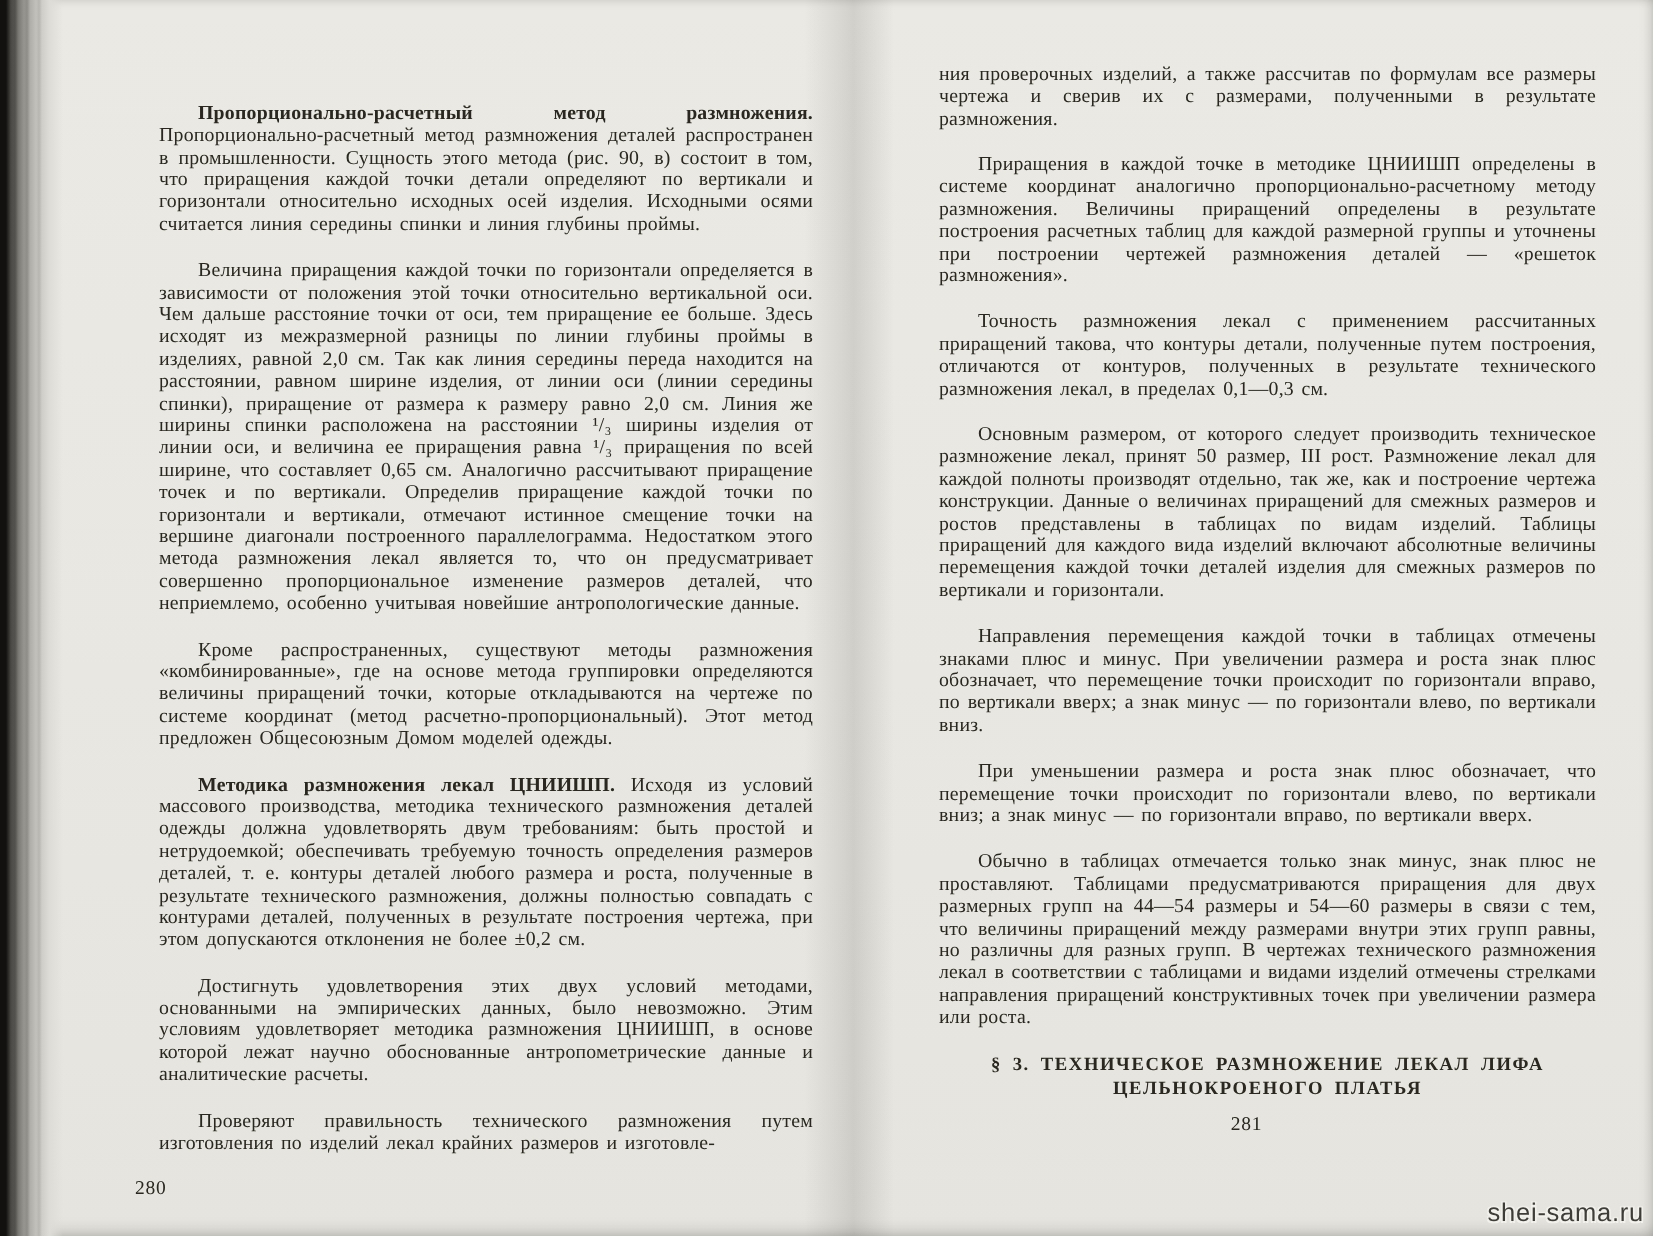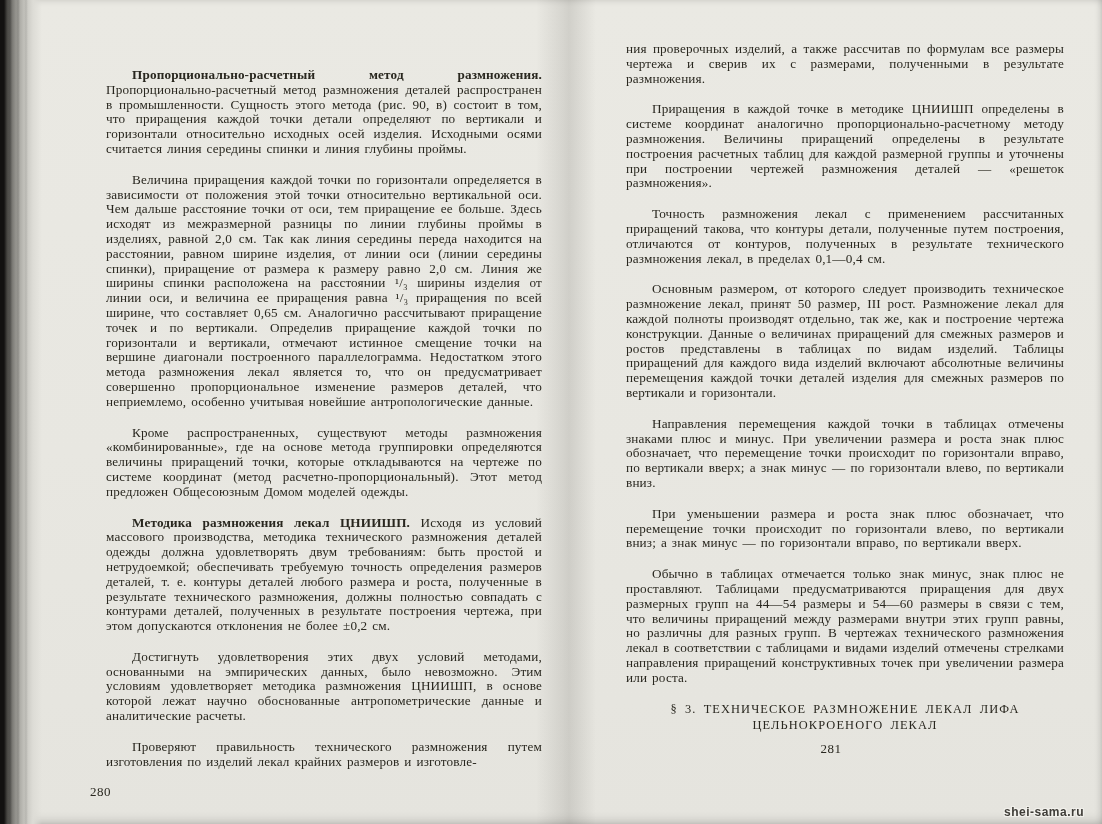--- a/index.html
+++ b/index.html
@@ -52,34 +52,34 @@
     word-spacing:1.5px;
   }
   .page-left{left:90px;top:52px;width:468px;}
   .page-right{left:610px;top:26px;width:470px;}
   p.para{margin:16px;text-indent:26px;}
   p.para.noindent{text-indent:0;}
   b.lead{font-weight:bold;}
   .section-heading{
     margin:13px 0 9px 0;
     text-align:center;
-    font-weight:normal;
+    font-weight:bold;
     font-size:12.4px;
     line-height:16px;
     letter-spacing:1.1px;
     word-spacing:3px;
     text-indent:0;
   }
   .pagenum{font-size:13px;letter-spacing:.5px;}
   .pagenum-left{margin-top:4px;text-align:left;}
   .pagenum-right{margin-top:9px;text-align:center;padding-right:28px;}
   .watermark{
-    position:absolute;right:18px;bottom:5px;
+    position:absolute;right:6px;bottom:5px;
     font-family:"Liberation Sans","DejaVu Sans",sans-serif;
-    font-weight:bold;font-size:12px;letter-spacing:.5px;
+    font-weight:normal;font-size:17px;letter-spacing:.5px;
     color:#3f3d38;
     text-shadow:-1px -1px 0 #f2f1ec,1px -1px 0 #f2f1ec,-1px 1px 0 #f2f1ec,1px 1px 0 #f2f1ec,0 0 2px #f2f1ec;
   }
 </style>
 </head>
 <body>
 
 <div class="book">
   <div class="binding"></div>
   <div class="binding-streaks"></div>
@@ -91,26 +91,26 @@
     <p class="para"><span>Кроме распространенных, существуют методы размножения «комбинированные», где на основе метода группировки определяются величины приращений точки, которые откладываются на чертеже по системе координат (метод расчетно-пропорциональный). Этот метод предложен Общесоюзным Домом моделей одежды.</span></p>
     <p class="para"><b class="lead">Методика размножения лекал ЦНИИШП.</b> <span>Исходя из условий массового производства, методика технического размножения деталей одежды должна удовлетворять двум требованиям: быть простой и нетрудоемкой; обеспечивать требуемую точность определения размеров деталей, т. е. контуры деталей любого размера и роста, полученные в результате технического размножения, должны полностью совпадать с контурами деталей, полученных в результате построения чертежа, при этом допускаются отклонения не более ±0,2 см.</span></p>
     <p class="para"><span>Достигнуть удовлетворения этих двух условий методами, основанными на эмпирических данных, было невозможно. Этим условиям удовлетворяет методика размножения ЦНИИШП, в основе которой лежат научно обоснованные антропометрические данные и аналитические расчеты.</span></p>
     <p class="para"><span>Проверяют правильность технического размножения путем изготовления по изделий лекал крайних размеров и изготовле-</span></p>
     <div class="pagenum pagenum-left">280</div>
   </div>
 
   <div class="page page-right">
     <p class="para noindent"><span>ния проверочных изделий, а также рассчитав по формулам все размеры чертежа и сверив их с размерами, полученными в результате размножения.</span></p>
     <p class="para"><span>Приращения в каждой точке в методике ЦНИИШП определены в системе координат аналогично пропорционально-расчетному методу размножения. Величины приращений определены в результате построения расчетных таблиц для каждой размерной группы и уточнены при построении чертежей размножения деталей — «решеток размножения».</span></p>
-    <p class="para"><span>Точность размножения лекал с применением рассчитанных приращений такова, что контуры детали, полученные путем построения, отличаются от контуров, полученных в результате технического размножения лекал, в пределах 0,1—0,4 см.</span></p>
+    <p class="para"><span>Точность размножения лекал с применением рассчитанных приращений такова, что контуры детали, полученные путем построения, отличаются от контуров, полученных в результате технического размножения лекал, в пределах 0,1—0,3 см.</span></p>
     <p class="para"><span>Основным размером, от которого следует производить техническое размножение лекал, принят 50 размер, III рост. Размножение лекал для каждой полноты производят отдельно, так же, как и построение чертежа конструкции. Данные о величинах приращений для смежных размеров и ростов представлены в таблицах по видам изделий. Таблицы приращений для каждого вида изделий включают абсолютные величины перемещения каждой точки деталей изделия для смежных размеров по вертикали и горизонтали.</span></p>
     <p class="para"><span>Направления перемещения каждой точки в таблицах отмечены знаками плюс и минус. При увеличении размера и роста знак плюс обозначает, что перемещение точки происходит по горизонтали вправо, по вертикали вверх; а знак минус — по горизонтали влево, по вертикали вниз.</span></p>
     <p class="para"><span>При уменьшении размера и роста знак плюс обозначает, что перемещение точки происходит по горизонтали влево, по вертикали вниз; а знак минус — по горизонтали вправо, по вертикали вверх.</span></p>
     <p class="para"><span>Обычно в таблицах отмечается только знак минус, знак плюс не проставляют. Таблицами предусматриваются приращения для двух размерных групп на 44—54 размеры и 54—60 размеры в связи с тем, что величины приращений между размерами внутри этих групп равны, но различны для разных групп. В чертежах технического размножения лекал в соответствии с таблицами и видами изделий отмечены стрелками направления приращений конструктивных точек при увеличении размера или роста.</span></p>
     <div class="section-heading">
       <div>§ 3. ТЕХНИЧЕСКОЕ РАЗМНОЖЕНИЕ ЛЕКАЛ ЛИФА</div>
-      <div>ЦЕЛЬНОКРОЕНОГО ЛЕКАЛ</div>
+      <div>ЦЕЛЬНОКРОЕНОГО ПЛАТЬЯ</div>
     </div>
     <div class="pagenum pagenum-right">281</div>
   </div>
 
   <div class="watermark">shei-sama.ru</div>
 </div>
 
 </body></html>

